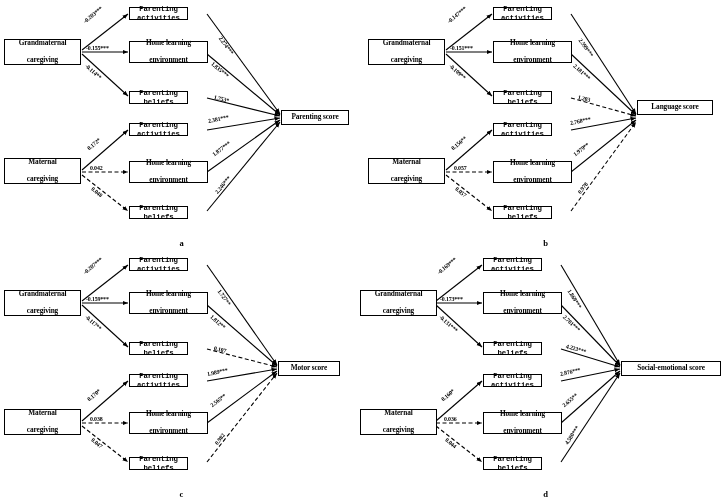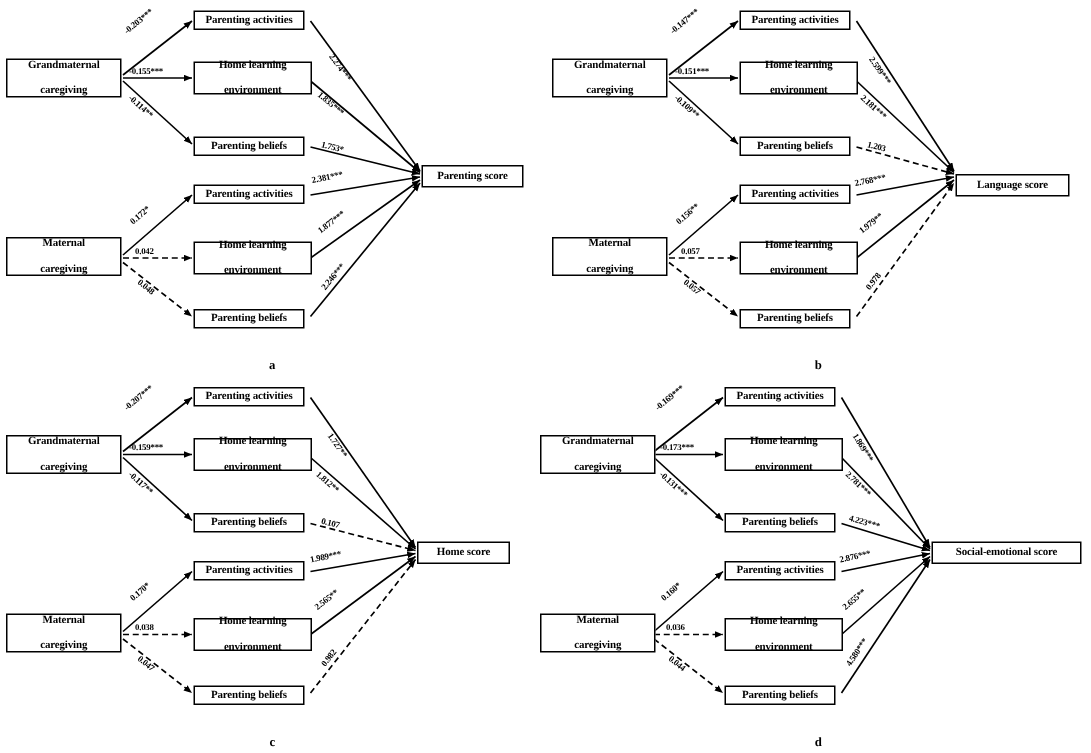--- a/index.html
+++ b/index.html
@@ -22,21 +22,21 @@
     text-align:center;
     font-size:7.3px;
     line-height:1.22;
     font-weight:bold;
     letter-spacing:-0.1px;
     padding:1px 2px;
     z-index:4;
   }
   .node span{display:block;text-align:center;}
   .exo{width:77px;height:26px;}
-  .med{width:74px;height:13px;}
+  .med{width:59px;height:13px;font-family:Liberation Mono, monospace;}
   .med2{width:79px;height:22px;}
   .out{height:15px;}
   .panel-caption{
     position:absolute;
     width:100%;
     text-align:center;
     font-size:8.5px;
     font-weight:bold;
     bottom:3px;
     left:0;
@@ -144,21 +144,21 @@
     </div>
     <div class="node med" style="left:129px;top:91px;">Parenting beliefs</div>
     <div class="node exo" style="left:4px;top:158px;">
       <span><span>Maternal</span><br><span>caregiving</span></span>
     </div>
     <div class="node med" style="left:129px;top:123px;">Parenting activities</div>
     <div class="node med2" style="left:129px;top:161px;">
       <span><span>Home learning</span><br><span>environment</span></span>
     </div>
     <div class="node med" style="left:129px;top:206px;">Parenting beliefs</div>
-    <div class="node out" style="left:273px;top:116px;width:76px;">Language score</div>
+    <div class="node out" style="left:273px;top:100px;width:76px;">Language score</div>
 
     <div class="coef" style="left:84px;top:19px;transform:rotate(-39deg);transform-origin:left center;">-0.147***</div>
     <div class="coef" style="left:86px;top:45px;">-0.151***</div>
     <div class="coef" style="left:86px;top:62px;transform:rotate(42deg);transform-origin:left center;">-0.109**</div>
     <div class="coef" style="left:216px;top:36px;transform:rotate(55deg);transform-origin:left center;">2.599***</div>
     <div class="coef" style="left:210px;top:62px;transform:rotate(42deg);transform-origin:left center;">2.181***</div>
     <div class="coef" style="left:214px;top:94px;transform:rotate(14deg);transform-origin:left center;">1.203</div>
     <div class="coef" style="left:88px;top:146px;transform:rotate(-40deg);transform-origin:left center;">0.156**</div>
     <div class="coef" style="left:90px;top:165px;">0.057</div>
     <div class="coef" style="left:92px;top:185px;transform:rotate(39deg);transform-origin:left center;">0.057</div>
@@ -199,21 +199,21 @@
     </div>
     <div class="node med" style="left:129px;top:91px;">Parenting beliefs</div>
     <div class="node exo" style="left:4px;top:158px;">
       <span><span>Maternal</span><br><span>caregiving</span></span>
     </div>
     <div class="node med" style="left:129px;top:123px;">Parenting activities</div>
     <div class="node med2" style="left:129px;top:161px;">
       <span><span>Home learning</span><br><span>environment</span></span>
     </div>
     <div class="node med" style="left:129px;top:206px;">Parenting beliefs</div>
-    <div class="node out" style="left:278px;top:110px;width:62px;">Home score</div>
+    <div class="node out" style="left:278px;top:110px;width:62px;">Motor score</div>
 
     <div class="coef" style="left:84px;top:19px;transform:rotate(-39deg);transform-origin:left center;">-0.207***</div>
     <div class="coef" style="left:86px;top:45px;">-0.159***</div>
     <div class="coef" style="left:86px;top:62px;transform:rotate(42deg);transform-origin:left center;">-0.117**</div>
     <div class="coef" style="left:219px;top:36px;transform:rotate(55deg);transform-origin:left center;">1.727**</div>
     <div class="coef" style="left:211px;top:62px;transform:rotate(41deg);transform-origin:left center;">1.812**</div>
     <div class="coef" style="left:214px;top:94px;transform:rotate(14deg);transform-origin:left center;">0.107</div>
     <div class="coef" style="left:88px;top:146px;transform:rotate(-40deg);transform-origin:left center;">0.170*</div>
     <div class="coef" style="left:90px;top:165px;">0.038</div>
     <div class="coef" style="left:92px;top:185px;transform:rotate(39deg);transform-origin:left center;">0.047</div>

